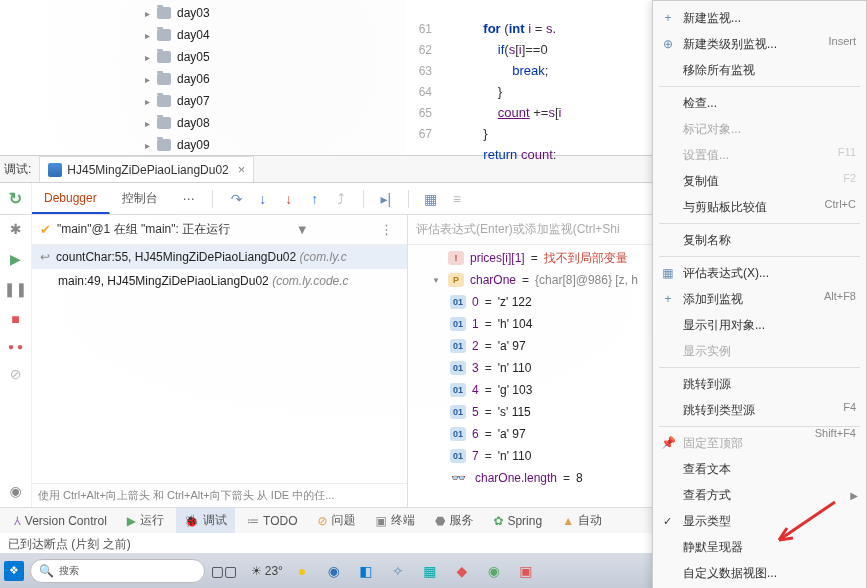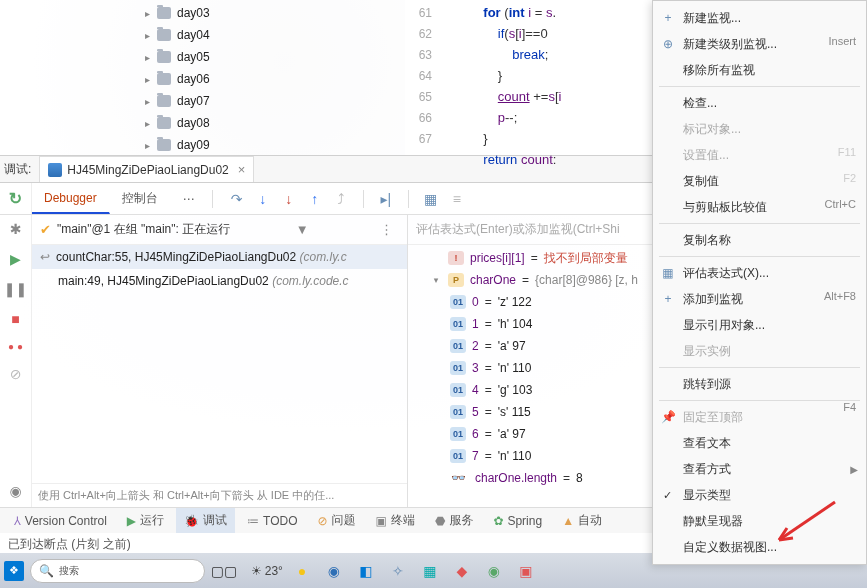--- a/index.html
+++ b/index.html
@@ -8,21 +8,21 @@
 
 .top-area { display: flex; height: 155px; }
 .project-tree { width: 405px; padding-top: 2px; background: rgba(255,255,255,0.7); position: relative; }
 .project-tree::before { content:""; position:absolute; inset:0; background: radial-gradient(circle at 70% 40%, rgba(230,230,235,0.5), rgba(255,255,255,0.3)); z-index:-1;}
 .tree-row { display: flex; align-items: center; height: 22px; padding-left: 145px; }
 .tree-chev { color:#888; font-size:10px; width:12px; display:inline-block; }
 .folder-icon { width:14px; height:12px; background:#b0b8c4; border-radius:2px; margin-right:6px; display:inline-block; position:relative; }
 .folder-icon::before { content:""; position:absolute; top:-2px; left:0; width:6px; height:2px; background:#b0b8c4; border-radius:1px 1px 0 0;}
 .tree-label { color:#222; }
 
-.code-area { flex:1; background:#fff; font-family: "Consolas","JetBrains Mono",monospace; font-size:13px; padding-top:2px; color:#333; }
+.code-area { flex:1; background:#fff; font-family: "Consolas","JetBrains Mono",monospace; font-size:13px; padding-top:18px; color:#333; }
 .code-line { display:flex; height:21px; align-items:center; }
 .gutter { width:35px; text-align:right; color:#aaa; padding-right:8px; font-size:12px;}
 .code { white-space:pre; }
 .kw { color:#0033b3; font-weight:bold; }
 .ctrl { color:#0033b3; }
 .var { color:#660e7a; }
 
 
 .debug-header { height:28px; display:flex; align-items:center; border-top:1px solid #d0d0d0; border-bottom:1px solid #d0d0d0; background:#f7f7f7; padding-left:4px;}
 .debug-header .lbl { color:#444; margin-right:8px;}
@@ -172,24 +172,20 @@
       </div>
       <div class="code-line">
         <span class="gutter">64</span>
         <span class="code">                }</span>
       </div>
       <div class="code-line">
         <span class="gutter">65</span>
         <span class="code">                <span class="var" style="text-decoration:underline">count</span> +=<span class="var">s</span>[<span class="var">i</span></span>
       </div>
       <div class="code-line">
-        <span class="gutter">66</span>
-        <span class="code">                <span class="var">p</span>--;</span>
-      </div>
-      <div class="code-line">
         <span class="gutter">67</span>
         <span class="code">            }</span>
       </div>
       <div class="code-line">
         <span class="gutter"></span>
         <span class="code">            <span class="ctrl">return</span> <span class="var">count</span>:</span>
       </div>
     </div>
 </div>
 
@@ -442,20 +438,24 @@
       <span>显示引用对象...</span>
     </div>
     <div class="cm-item disabled">
       <span>显示实例</span>
     </div>
     <div class="cm-sep"></div>
     <div class="cm-item">
       <span>跳转到源</span>
       <span class="shortcut">F4</span>
     </div>
+    <div class="cm-item">
+      <span>跳转到类型源</span>
+      <span class="shortcut">Shift+F4</span>
+    </div>
     <div class="cm-sep"></div>
     <div class="cm-item disabled">
       <span class="cm-ic">📌</span>
       <span>固定至顶部</span>
     </div>
     <div class="cm-item">
       <span>查看文本</span>
     </div>
     <div class="cm-item">
       <span>查看方式</span>

